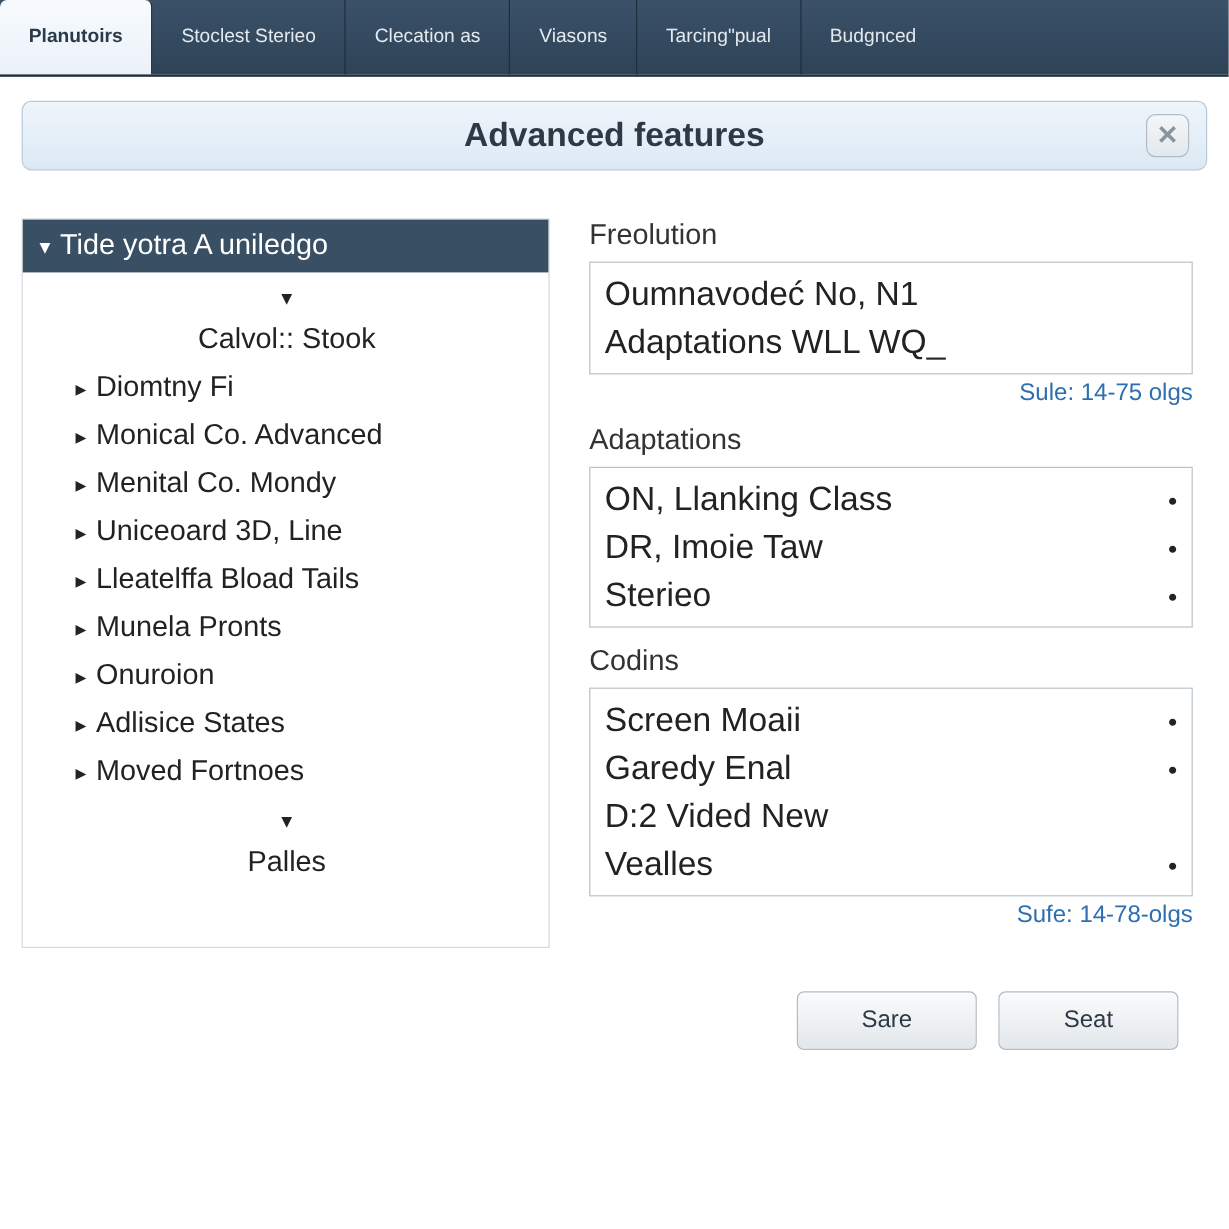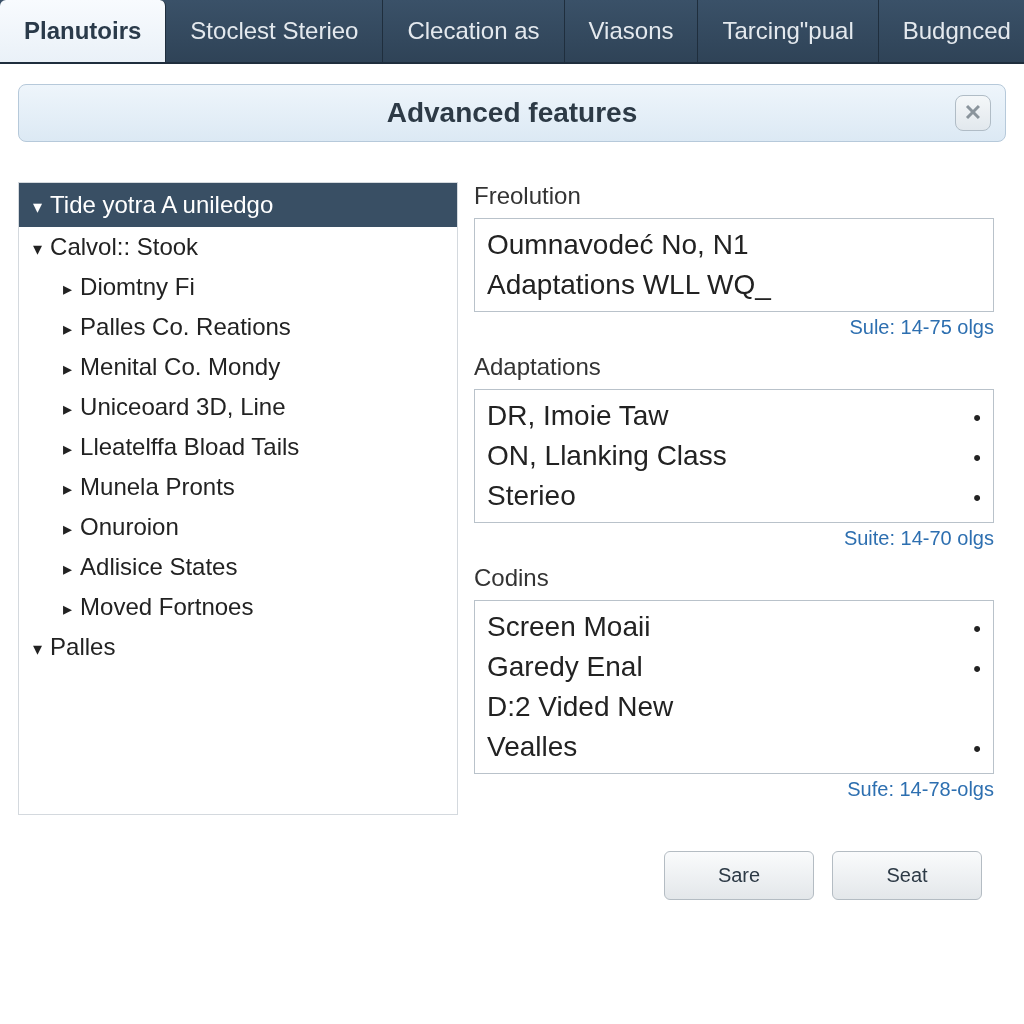--- a/index.html
+++ b/index.html
@@ -15,21 +15,21 @@
     background: linear-gradient(#3a5168, #2f4357);
     height: 64px;
     align-items: stretch;
     border-bottom: 2px solid #1f2e3d;
   }
   .tab {
     padding: 0 24px;
     display: flex;
     align-items: center;
     color: #e4e9ee;
-    font-size: 24px;
+    font-size: 16px;
     font-weight: 500;
     border-right: 1px solid #1f2e3d;
     white-space: nowrap;
     cursor: pointer;
   }
   .tab.active {
     background: linear-gradient(#f8fbfe, #eaf1f8);
     color: #2a3a4a;
     font-weight: 600;
     border-top-left-radius: 6px;
@@ -70,21 +70,21 @@
     font-size: 22px;
     font-weight: 700;
     display: flex;
     align-items: center;
     justify-content: center;
     cursor: pointer;
   }
 
   .content {
     display: flex;
-    gap: 16px;
+    gap: 33px;
     margin-top: 40px;
   }
 
   .tree {
     width: 440px;
     border: 1px solid #d4d9de;
     background: #fff;
     padding-bottom: 50px;
   }
   .tree-root {
@@ -98,21 +98,21 @@
   }
   .tree-node {
     padding: 6px 12px;
     font-size: 24px;
     color: #222;
     display: flex;
     align-items: center;
     gap: 8px;
     cursor: pointer;
   }
-  .tree-node.level1 { padding-left: 14px; }
+  .tree-node.level1 { padding-left: 14px; flex-direction: column; }
   .tree-node.level2 { padding-left: 44px; }
   .caret-down::before { content: "▾"; font-size: 18px; }
   .caret-right::before { content: "▸"; font-size: 18px; }
 
   .right-col { flex: 1; padding-right: 12px; }
   .section { margin-bottom: 14px; }
   .section-label {
     font-size: 24px;
     color: #333;
     margin-bottom: 8px;
@@ -191,21 +191,21 @@
           <div class="tree-node level1">
             <span class="caret-down"></span>
             <span>Calvol:: Stook</span>
           </div>
           <div class="tree-node level2">
             <span class="caret-right"></span>
             <span>Diomtny Fi</span>
           </div>
           <div class="tree-node level2">
             <span class="caret-right"></span>
-            <span>Palles Co. Reations</span>
+            <span>Monical Co. Advanced</span>
           </div>
           <div class="tree-node level2">
             <span class="caret-right"></span>
             <span>Menital Co. Mondy</span>
           </div>
           <div class="tree-node level2">
             <span class="caret-right"></span>
             <span>Uniceoard 3D, Line</span>
           </div>
           <div class="tree-node level2">
@@ -245,33 +245,32 @@
             <div class="listitem">
               <span>Adaptations WLL WQ_</span>
             </div>
           </div>
           <div class="suite-link">Sule: 14-75 olgs</div>
         </div>
         <div class="section">
           <div class="section-label">Adaptations</div>
           <div class="listbox">
             <div class="listitem">
+              <span>ON, Llanking Class</span>
+              <span class="dot"></span>
+            </div>
+            <div class="listitem">
               <span>DR, Imoie Taw</span>
               <span class="dot"></span>
             </div>
             <div class="listitem">
-              <span>ON, Llanking Class</span>
-              <span class="dot"></span>
-            </div>
-            <div class="listitem">
               <span>Sterieo</span>
               <span class="dot"></span>
             </div>
           </div>
-          <div class="suite-link">Suite: 14-70 olgs</div>
         </div>
         <div class="section">
           <div class="section-label">Codins</div>
           <div class="listbox">
             <div class="listitem">
               <span>Screen Moaii</span>
               <span class="dot"></span>
             </div>
             <div class="listitem">
               <span>Garedy Enal</span>

